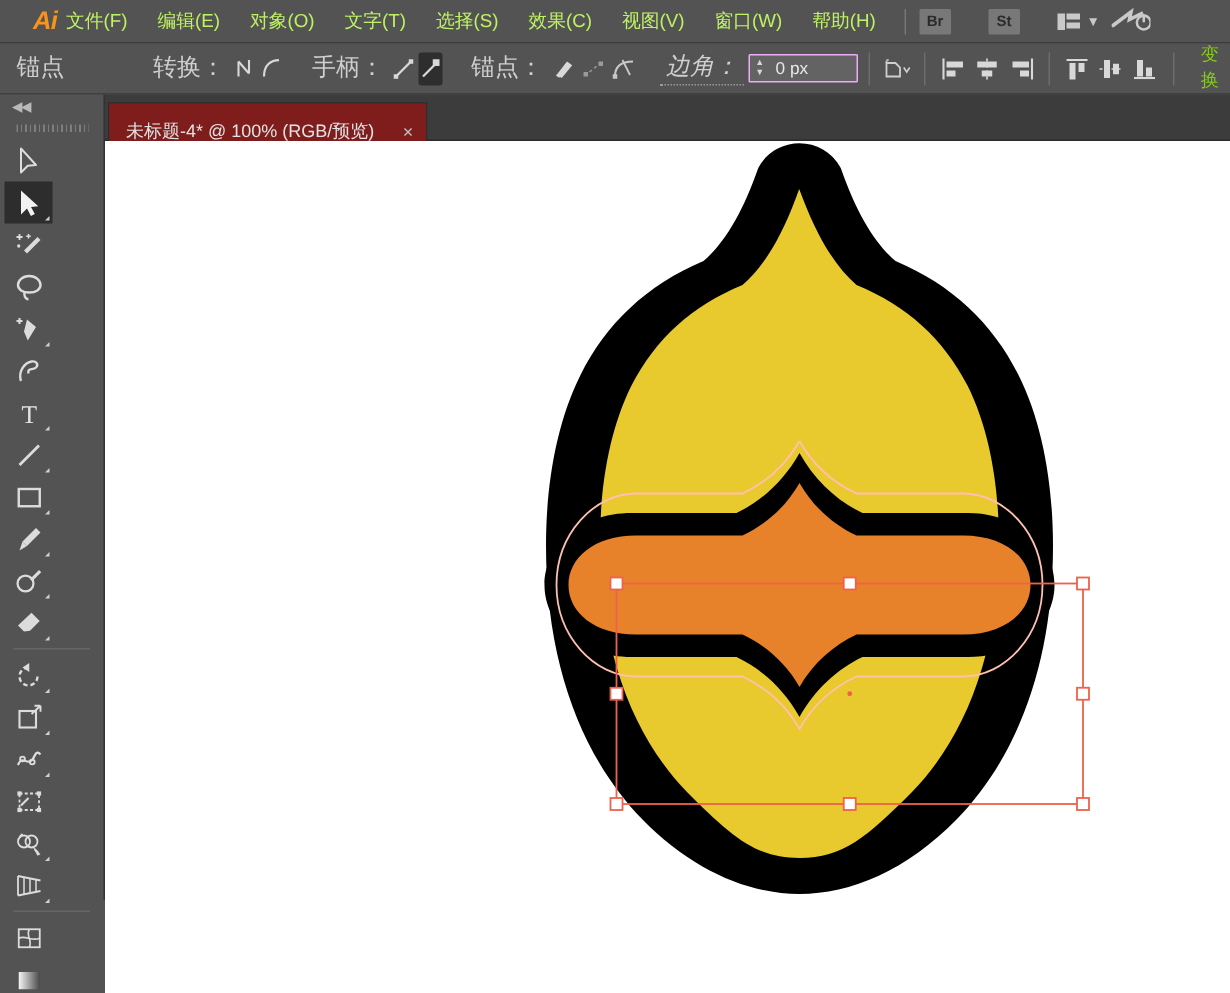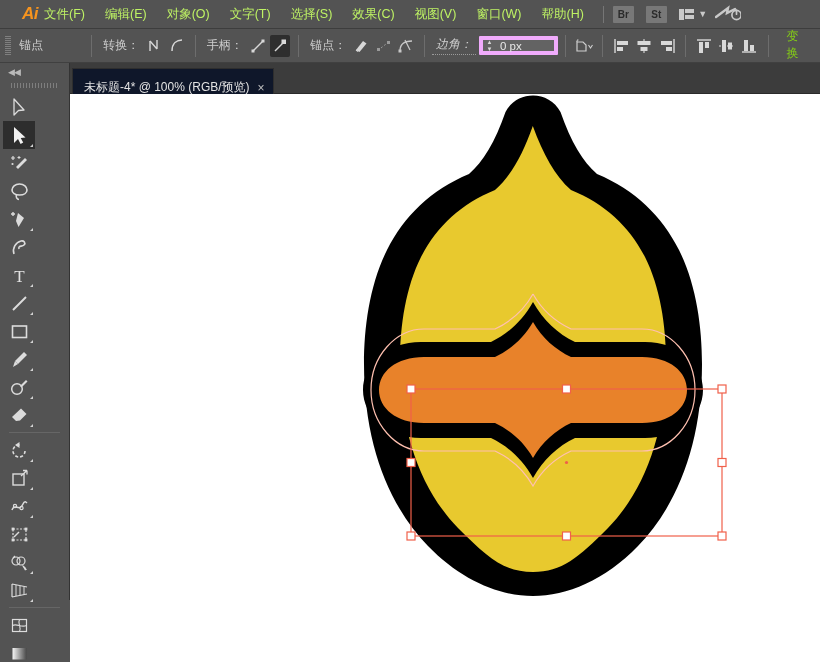--- a/index.html
+++ b/index.html
@@ -23,21 +23,21 @@
     font-weight: bold; font-style: italic; letter-spacing: -0.5px; padding-left: 26px;
   }
   .menu-item {
     padding: 0 10px; height: 29px; line-height: 29px;
     color: #bef264; font-size: 12.5px; white-space: nowrap; cursor: default;
   }
   .mb-sep { width: 1px; height: 17px; background: #767676; margin: 0 9px; }
   .mb-btn {
     width: 21px; height: 17px; background: #787878; color: #2b2b2b;
     font-size: 10px; display: flex; align-items: center; justify-content: center;
-    margin-right: 12px; border-radius: 1px; font-weight: bold;
+    margin-right: 25px; border-radius: 1px; font-weight: bold;
   }
   .ws-icon { display: flex; align-items: center; gap: 4px; margin-right: 8px; }
   .ws-sq { display: flex; gap: 1.5px; }
   .ws-sq i { display: block; width: 5px; height: 11px; background: #c9c9c9; }
   .ws-sq i.wide { width: 9px; height: 4px; }
   .ws-col { display: flex; flex-direction: column; gap: 2px; }
   .chev { color: #c9c9c9; font-size: 9px; }
   .cc-icon { margin-right: 12px; display: flex; align-items: center; }
 
   
@@ -45,31 +45,31 @@
     position: absolute; left: 0; top: 29px; width: 820px; height: 34px;
     background: #535353; border-bottom: 1px solid #404040;
     display: flex; align-items: center;
   }
   .grip {
     width: 9px; height: 20px; margin: 0 4px 0 3px;
     background-image: repeating-linear-gradient(to bottom,#8e8e8e 0 1px,transparent 1px 2px);
     background-size: 100% 2px; background-position: 2px 0;
     background-repeat: repeat-y; opacity: .75;
   }
-  .cb-label { color: #cfcfcf; font-size: 12px; white-space: nowrap; padding: 0 4px; }
+  .cb-label { color: #cfcfcf; font-size: 16px; white-space: nowrap; padding: 0 4px; }
   .cb-label.dotted { border-bottom: 1px dotted #9a9a9a; padding-bottom: 1px; font-style: italic; }
   .cb-sep { width: 1px; height: 22px; background: #6d6d6d; margin: 0 7px; }
   .cb-icon {
     width: 22px; height: 22px; display: flex; align-items: center;
     justify-content: center; margin: 0 1px; border-radius: 2px;
   }
   .cb-icon.active { background: #2e2e2e; }
   .stepper {
     display: flex; align-items: center; background: #636363;
-    border: 4px solid #f0abfc; height: 19px; margin-left: 3px; border-radius: 1px;
+    border: 1px solid #f0abfc; height: 19px; margin-left: 3px; border-radius: 1px;
   }
   .step-arrows {
     width: 13px; display: flex; flex-direction: column; align-items: center;
     justify-content: center; gap: 1px; color: #d8d8d8; font-size: 6px; line-height: 6px;
   }
   .stepper input {
     background: transparent; border: none; outline: none;
     color: #e8e8e8; font-size: 11.5px; width: 58px; padding-left: 4px;
     font-family: "Liberation Sans", sans-serif;
   }
@@ -78,22 +78,22 @@
     border-bottom: 1px dotted #9a9a9a; margin: 0 6px;
   }
 
   
   .tabbar {
     position: absolute; left: 0; top: 63px; width: 820px; height: 31px;
     background: #3c3c3c; border-bottom: 1px solid #2a2a2a;
   }
   .doctab {
     position: absolute; left: 72px; top: 5px; height: 38px;
-    background: #0f172a; border: 1px solid #2e2e2e; border-bottom: none;
-    display: flex; align-items: center; padding: 0 8px 0 11px; gap: 8px;
+    background: #7f1d1d; border: 1px solid #2e2e2e; border-bottom: none;
+    display: flex; align-items: center; padding: 0 8px 0 11px; gap: 19px;
     border-radius: 1px 1px 0 0;
   }
   .doctab .title { color: #e2e2e2; font-size: 12px; white-space: nowrap; }
   .doctab .close { color: #c0c0c0; font-size: 12px; line-height: 1; cursor: pointer; }
 
   
   .toolbar {
     position: absolute; left: 0; top: 63px; width: 70px; height: 537px;
     background: #535353; border-right: 1px solid #333; z-index: 5;
   }

